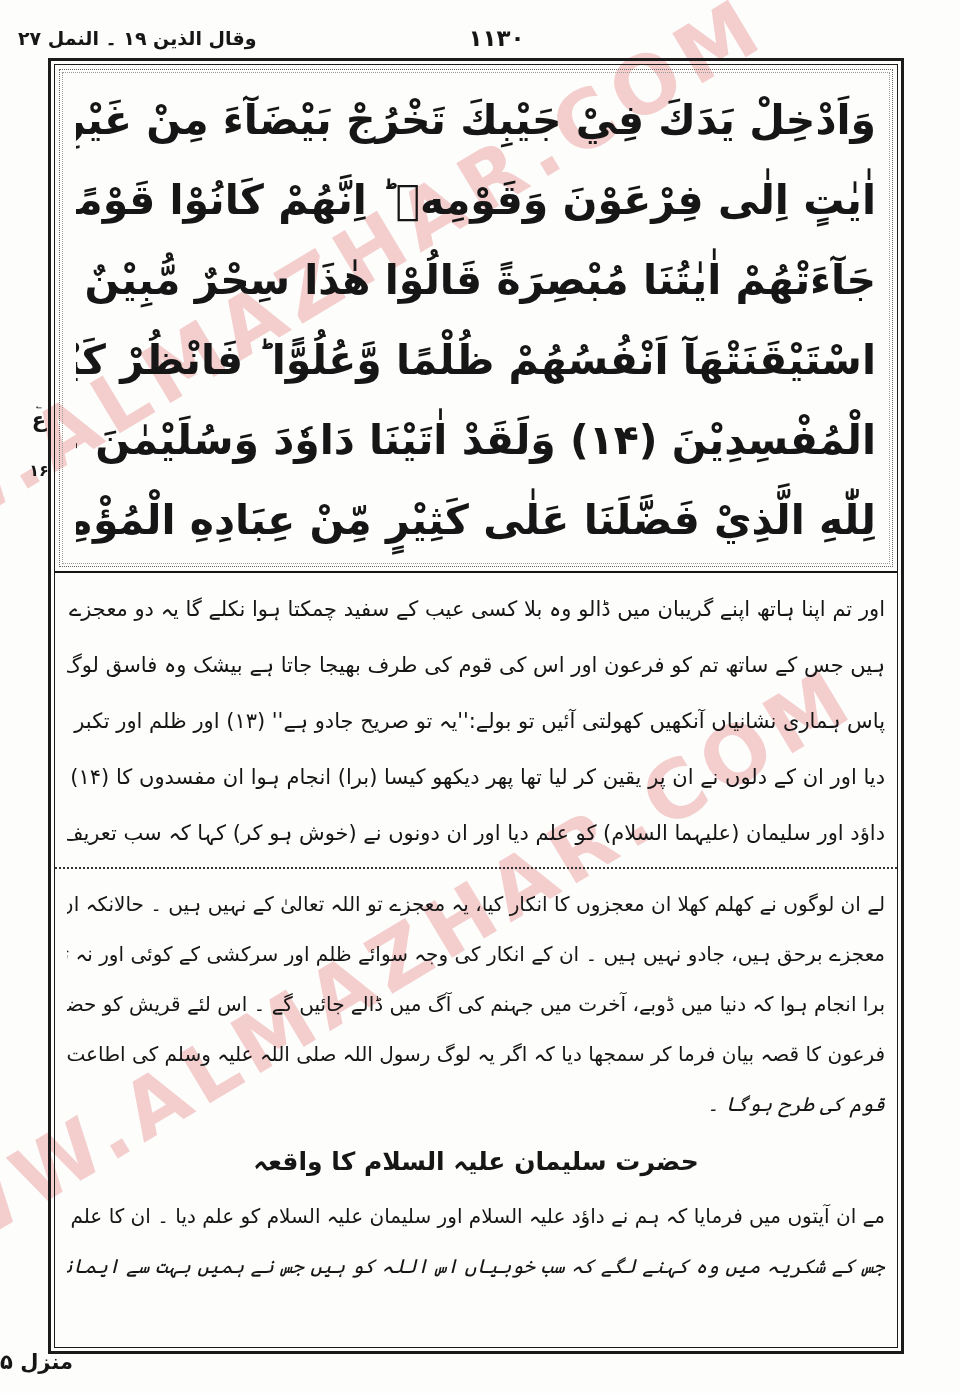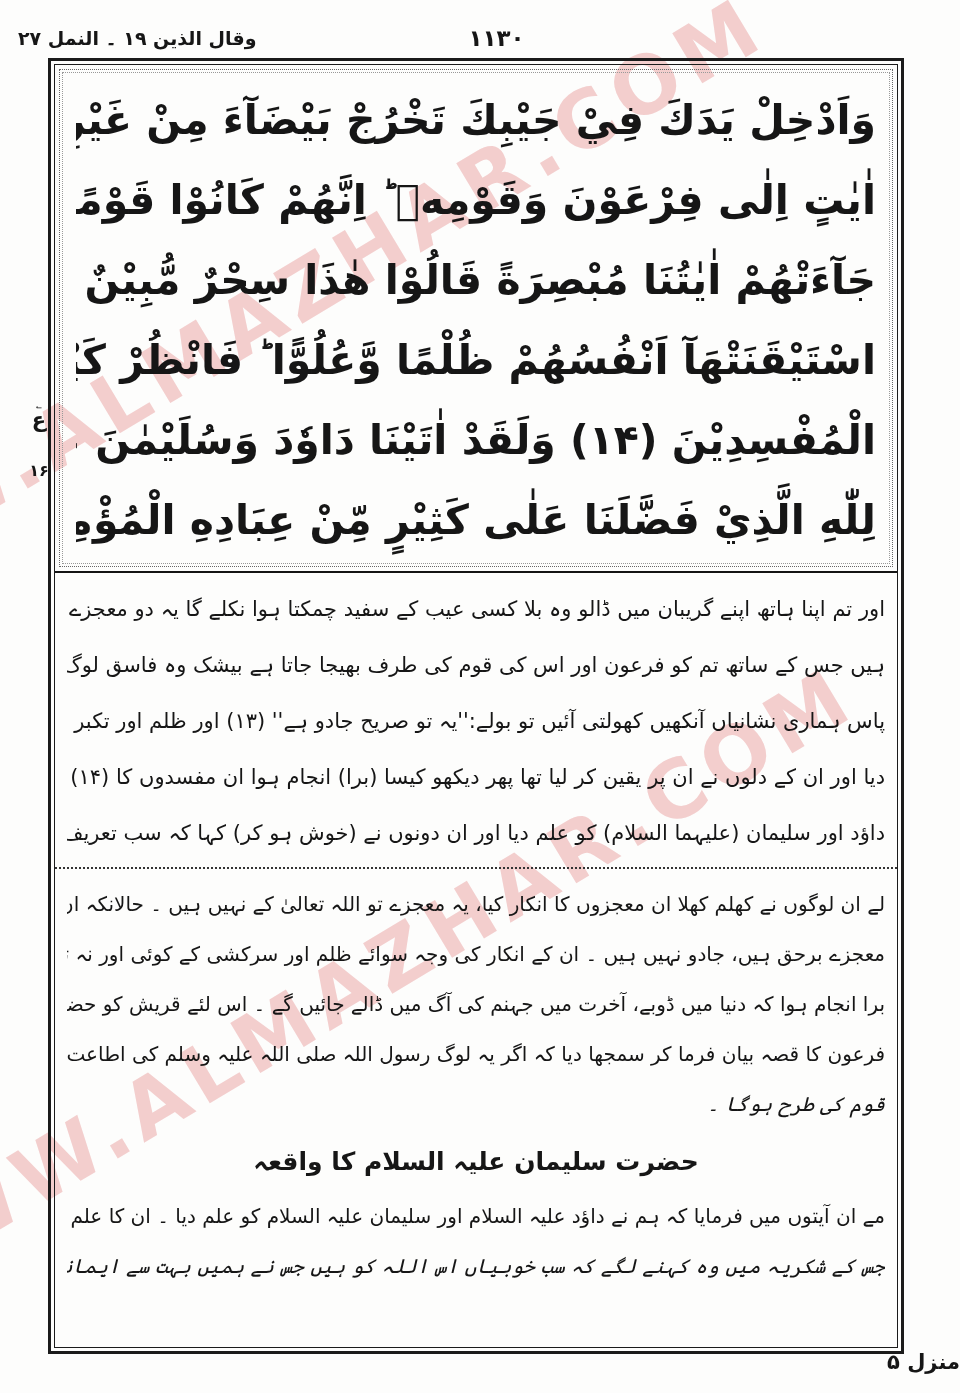--- a/index.html
+++ b/index.html
@@ -51,22 +51,22 @@
   .c-line{
     font-size:20px;line-height:50px;white-space:nowrap;
     text-align:justify;text-align-last:justify;overflow:hidden;font-weight:500;
   }
   .c-line.last{text-align:right;text-align-last:right;font-style:italic;}
   .c-heading{
     font-size:25px;font-weight:bold;text-align:center;line-height:58px;margin-top:4px;
   }
   
   .footer{
-    position:absolute;top:1350px;right:0;left:0;text-align:right;
-    font-size:21px;font-weight:bold;z-index:2;padding-left:13px;
+    position:absolute;top:1350px;right:0;left:0;text-align:left;
+    font-size:21px;font-weight:bold;z-index:2;
   }
   
   .margin-mark{
     position:absolute;top:400px;left:24px;width:30px;text-align:center;z-index:2;
   }
   .margin-mark .dash{display:block;font-size:10px;line-height:8px;}
   .margin-mark .letter{display:block;font-size:21px;font-weight:bold;line-height:24px;}
   .margin-mark .num{display:block;font-size:16px;font-weight:bold;line-height:14px;margin-top:32px;}
   
   .watermark{

